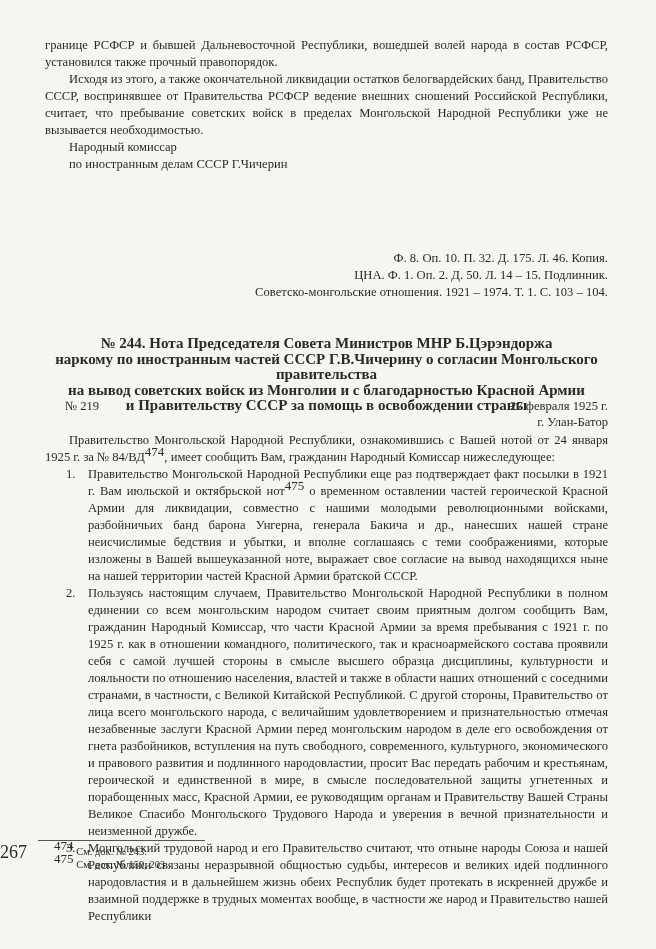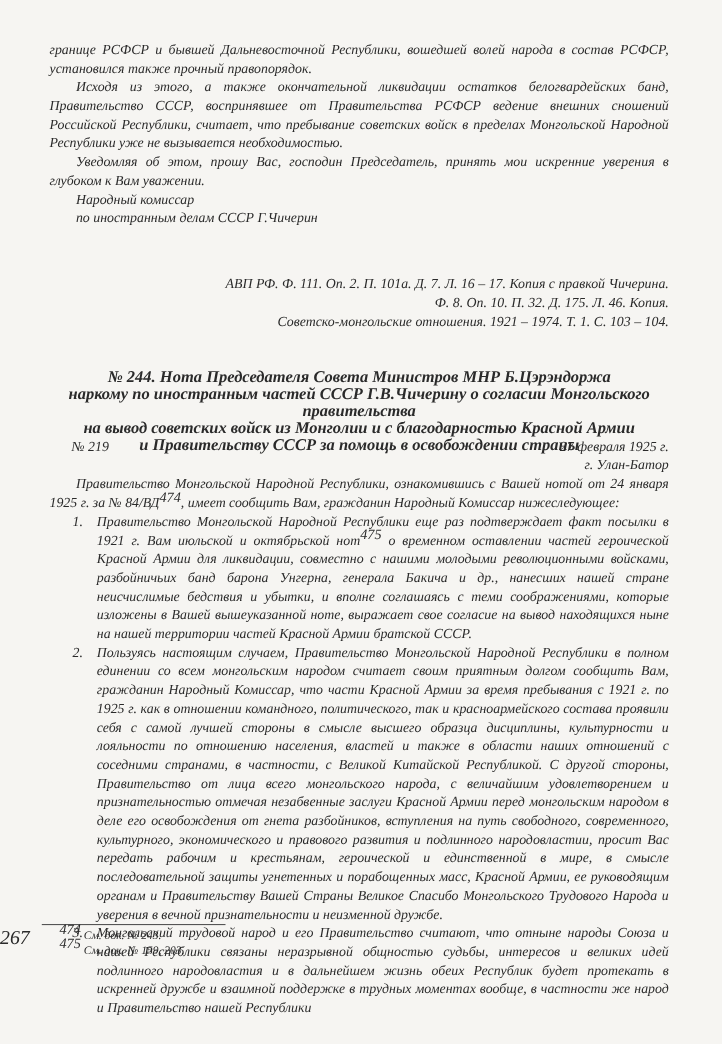--- a/index.html
+++ b/index.html
@@ -3,21 +3,21 @@
 <meta charset="utf-8">
 <style>
   html, body { margin: 0; padding: 0; }
   body {
     width: 656px; height: 949px; overflow: hidden;
     background: #f6f5f2;
     font-family: "Liberation Serif", serif;
     color: #2a2a2a;
     position: relative;
   }
-  .page { position: absolute; left: 0; top: 0; width: 656px; height: 840px; font-style: italic; }
+  .page { position: absolute; left: 0; top: 0; width: 656px; height: 840px; }
   .block { position: absolute; left: 45px; width: 563px; font-size: 12.6px; line-height: 17px; text-align: justify; }
   .p { margin: 0; }
   .indent { text-indent: 24px; }
   .sig { padding-left: 24px; }
   .archive { position: absolute; right: 48px; top: 250px; text-align: right; font-size: 12.6px; line-height: 17px; }
   .archive div { white-space: nowrap; }
   .title { position: absolute; left: 45px; width: 563px; top: 336px; text-align: center; font-weight: bold; font-size: 15px; line-height: 15.5px; }
   .meta-row { position: absolute; left: 45px; width: 563px; top: 398px; font-size: 12.6px; line-height: 16px; }
   .docnum { position: absolute; left: 20px; top: 0; }
   .date { position: absolute; right: 0; top: 0; }
@@ -32,28 +32,27 @@
   .pagenum { position: absolute; left: 0; width: 656px; top: 842px; text-align: left; font-size: 18px; }
 </style>
 </head>
 <body>
 
 <div class="page">
 
   <div class="block" style="top:37px;">
     <p class="p">границе РСФСР и бывшей Дальневосточной Республики, вошедшей волей народа в состав РСФСР, установился также прочный правопорядок.</p>
     <p class="p indent">Исходя из этого, а также окончательной ликвидации остатков белогвардейских банд, Правительство СССР, воспринявшее от Правительства РСФСР ведение внешних сношений Российской Республики, считает, что пребывание советских войск в пределах Монгольской Народной Республики уже не вызывается необходимостью.</p>
-    <p class="p indent">Уведомляя об этом, прошу Вас, господин Председатель, принять мои искренние уверения в глубоком к Вам уважении.</p>
     <p class="p sig">Народный комиссар</p>
     <p class="p sig">по иностранным делам СССР Г.Чичерин</p>
   </div>
 
   <div class="archive">
-    <div>АВП РФ. Ф. 111. Оп. 2. П. 101а. Д. 7. Л. 16 – 17. Копия с правкой Чичерина.</div>
     <div>Ф. 8. Оп. 10. П. 32. Д. 175. Л. 46. Копия.</div>
+    <div>ЦНА. Ф. 1. Оп. 2. Д. 50. Л. 14 – 15. Подлинник.</div>
     <div>Советско-монгольские отношения. 1921 – 1974. Т. 1. С. 103 – 104.</div>
   </div>
 
   <div class="title">
     <div>№ 244. Нота Председателя Совета Министров МНР Б.Цэрэндоржа</div>
     <div>наркому по иностранным частей СССР Г.В.Чичерину о согласии Монгольского правительства</div>
     <div>на вывод советских войск из Монголии и с благодарностью Красной Армии</div>
     <div>и Правительству СССР за помощь в освобождении страны</div>
   </div>
 

